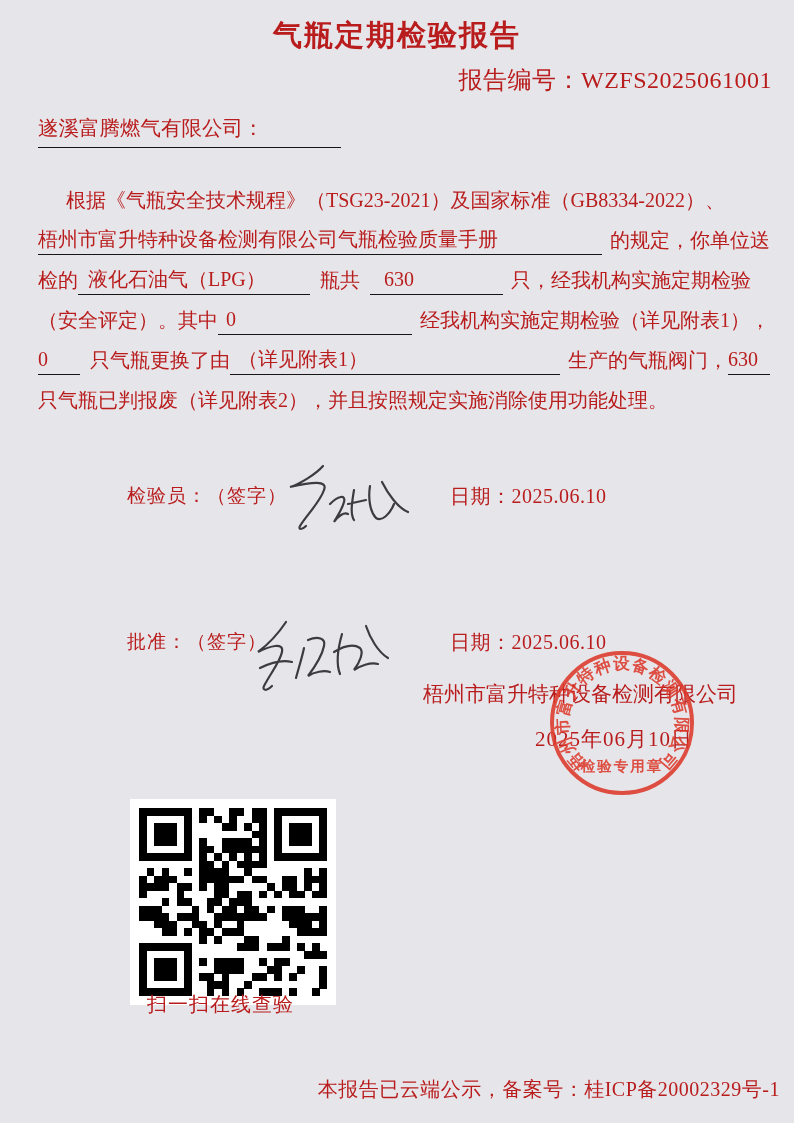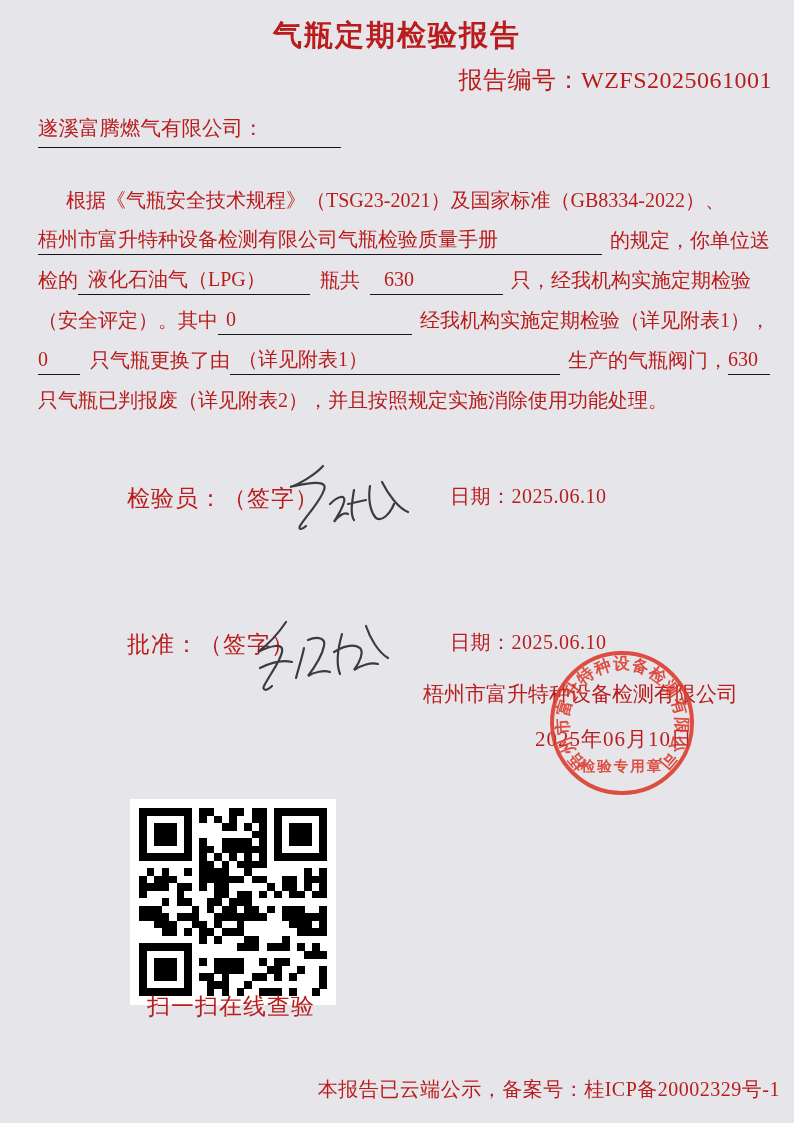--- a/index.html
+++ b/index.html
@@ -25,29 +25,29 @@
   .para { position:absolute; top:175px; left:38px; width:732px; font-size:20px; }
   .pline { display:flex; align-items:flex-end; height:40px; white-space:nowrap; }
   .pline span { line-height:30px; white-space:nowrap; }
   .blank { border-bottom:1.3px solid #161616; }
   .indent { text-indent:28px; }
   .w232{width:232px;padding-left:10px;} .w133{width:133px;padding-left:14px;}
   .w235{width:235px;padding-left:8px;}  .w60{width:60px;padding-left:2px;}
   .w270{flex:1;padding-left:8px;}       .w42{width:42px;}
   .grow{flex:1;padding-left:8px;}
   .gapL{padding-left:10px;} .gapS{padding-left:8px;}
-  .sig-row-label { position:absolute; font-size:23px; letter-spacing:1px; }
+  .sig-row-label { position:absolute; font-size:19px; letter-spacing:1px; }
   .sig-date { position:absolute; font-size:20px; letter-spacing:.5px; }
   .sig-svg { position:absolute; }
   .org-name { position:absolute; top:680px; left:423px; font-size:21px; }
   .org-date { position:absolute; top:725px; left:535px; font-size:21px; letter-spacing:1px; }
   .stamp { position:absolute; top:647px; left:546px; opacity:.88; }
   .qr-box { position:absolute; top:799px; left:130px; width:206px; height:206px; background:#ffffff; }
   .qr-svg { position:absolute; top:808px; left:139px; }
-  .qr-caption { position:absolute; top:991px; left:147px; font-size:23px; letter-spacing:1px; }
+  .qr-caption { position:absolute; top:991px; left:147px; font-size:20px; letter-spacing:1px; }
   .footer { position:absolute; top:1076px; right:14px; font-size:20px; letter-spacing:.5px; }
 </style>
 </head>
 <body>
 
 <div class="page">
 
   <div class="title">气瓶定期检验报告</div>
   <div class="report-no">报告编号：WZFS2025061001</div>
 

